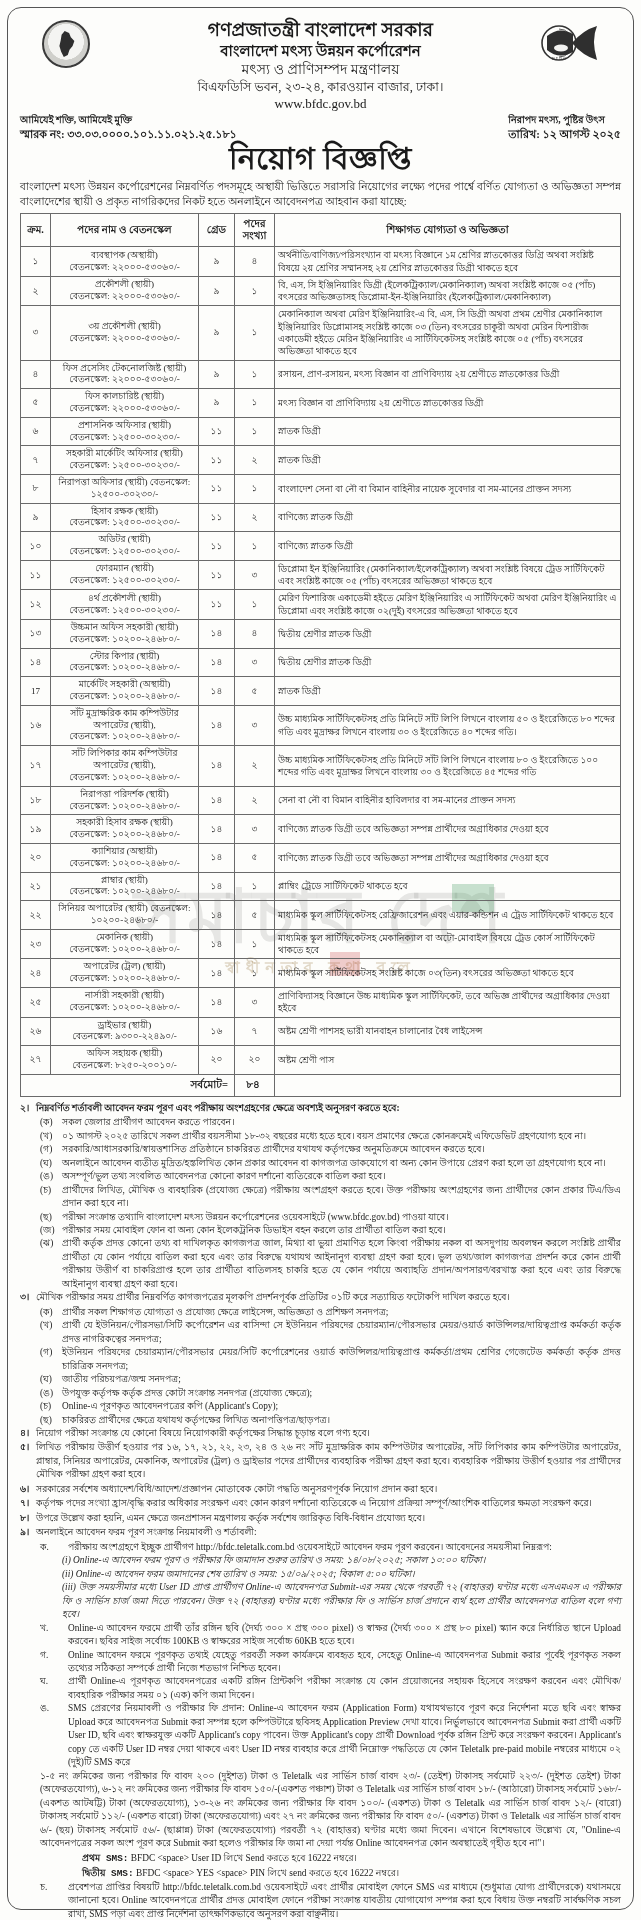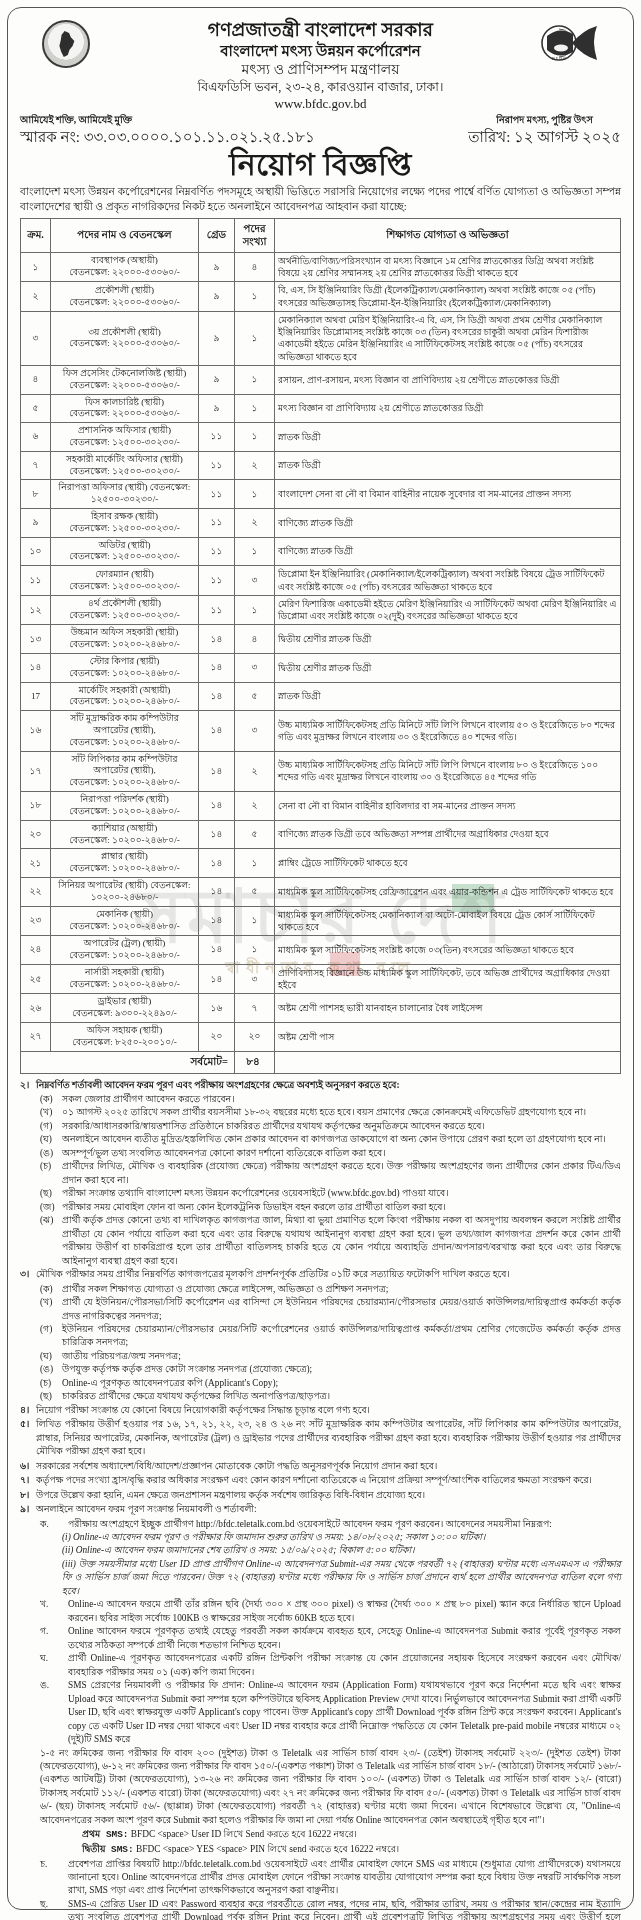--- a/index.html
+++ b/index.html
@@ -77,22 +77,22 @@
   .gov-line3 { font-size: 14px; line-height: 1.3; }
   .gov-line4 { font-size: 12.5px; line-height: 1.3; }
   .gov-web  { font-size: 13px; font-family: "Liberation Serif", serif; line-height: 1.35; }
 
   .slogans {
     display: flex; justify-content: space-between;
     font-size: 9.6px; font-weight: bold;
     margin-top: 1px; line-height: 1.35;
   }
   .slogans .left { text-align: left; }
-  .slogans .right { text-align: center; }
-  .slogans .sub { font-weight: normal; font-size: 15px; }
+  .slogans .right { text-align: left; }
+  .slogans .sub { font-weight: bold; font-size: 11px; }
 
   .notice-title {
     text-align: center;
     font-size: 30px;
     font-weight: bold;
     letter-spacing: .5px;
     margin: 2px 0 4px 0;
     line-height: 1.05;
   }
 
@@ -399,20 +399,27 @@
             <td class="c-qual">উচ্চ মাধ্যমিক সার্টিফিকেটসহ প্রতি মিনিটে সাঁট লিপি লিখনে বাংলায় ৮০ ও ইংরেজিতে ১০০ শব্দের গতি এবং মুদ্রাক্ষর লিখনে বাংলায় ৩০ ও ইংরেজিতে ৪৫ শব্দের গতি</td>
           </tr>
           <tr>
             <td class="c-sl">১৮</td>
             <td class="c-post"><span>নিরাপত্তা পরিদর্শক (স্থায়ী)</span><span class="salary">বেতনস্কেল: ১০২০০-২৪৬৮০/-</span></td>
             <td class="c-grade">১৪</td>
             <td class="c-num">২</td>
             <td class="c-qual">সেনা বা নৌ বা বিমান বাহিনীর হাবিলদার বা সম-মানের প্রাক্তন সদস্য</td>
           </tr>
           <tr>
+            <td class="c-sl">১৯</td>
+            <td class="c-post"><span>সহকারী হিসাব রক্ষক (স্থায়ী)</span><span class="salary">বেতনস্কেল: ১০২০০-২৪৬৮০/-</span></td>
+            <td class="c-grade">১৪</td>
+            <td class="c-num">৩</td>
+            <td class="c-qual">বাণিজ্যে স্নাতক ডিগ্রী তবে অভিজ্ঞতা সম্পন্ন প্রার্থীদের অগ্রাধিকার দেওয়া হবে</td>
+          </tr>
+          <tr>
             <td class="c-sl">২০</td>
             <td class="c-post"><span>ক্যাশিয়ার (অস্থায়ী)</span><span class="salary">বেতনস্কেল: ১০২০০-২৪৬৮০/-</span></td>
             <td class="c-grade">১৪</td>
             <td class="c-num">৫</td>
             <td class="c-qual">বাণিজ্যে স্নাতক ডিগ্রী তবে অভিজ্ঞতা সম্পন্ন প্রার্থীদের অগ্রাধিকার দেওয়া হবে</td>
           </tr>
           <tr>
             <td class="c-sl">২১</td>
             <td class="c-post"><span>প্লাম্বার (স্থায়ী)</span><span class="salary">বেতনস্কেল: ১০২০০-২৪৬৮০/-</span></td>
             <td class="c-grade">১৪</td>

